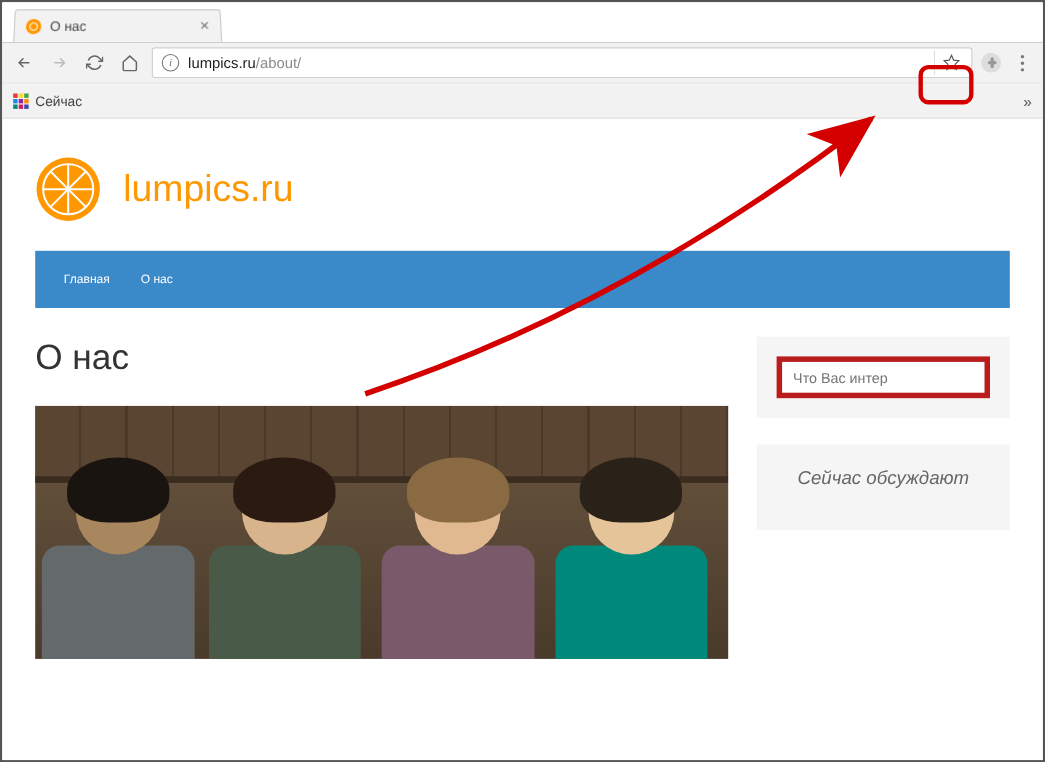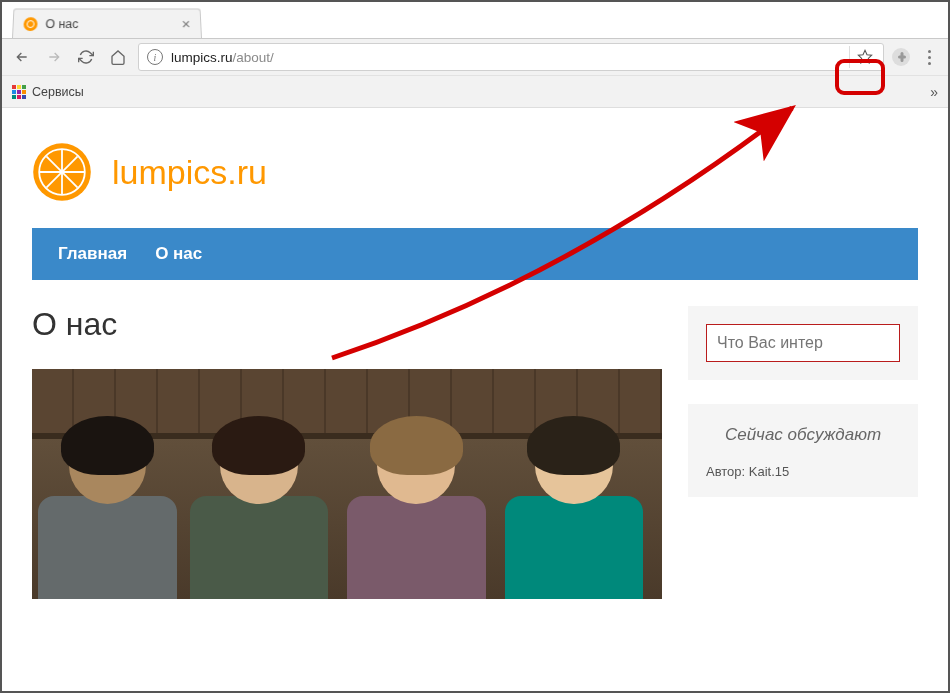--- a/index.html
+++ b/index.html
@@ -141,21 +141,21 @@
     padding: 34px 30px 26px 30px;
   }
   .logo { width: 60px; height: 60px; }
   .site-name { font-size: 34px; color: #ff9800; font-weight: 300; }
 
   .navbar {
     margin: 0 30px; height: 52px;
     background: #3a89c9;
     display: flex; align-items: center;
     padding: 0 26px; gap: 28px;
-    color: #fff; font-size: 17px; font-weight: bold;
+    color: #fff; font-size: 11px;
   }
   .navbar a { cursor: pointer; }
 
   .main-row {
     display: flex;
     padding: 26px 30px 0 30px;
     gap: 26px;
   }
   .main-col { flex: 1; min-width: 0; }
   .page-heading { font-size: 32px; font-weight: 300; color: #333; margin-bottom: 26px; }
@@ -175,21 +175,21 @@
   .p2 { left: 25%; } .p2 .head{background:#d8b48c}.p2 .hair{background:#2a1a12}.p2 .body{background:#4a5a48}
   .p3 { left: 50%; } .p3 .head{background:#e0b990}.p3 .hair{background:#8a6a42}.p3 .body{background:#7a5a6a}
   .p4 { left: 75%; } .p4 .head{background:#e6c49a}.p4 .hair{background:#2a2218}.p4 .body{background:#00897b}
 
   .sidebar { width: 230px; display: flex; flex-direction: column; gap: 24px; }
   .search-widget {
     background: #f5f5f5; padding: 18px;
   }
   .search-widget input {
     width: 100%; height: 38px; padding: 0 10px;
-    border: 1px solid #b91c1c; font-size: 16px; color: #666;
+    border: 5px solid #b91c1c; font-size: 13px; color: #666;
   }
   .discuss-widget { background: #f5f5f5; padding: 18px; }
   .discuss-title { font-size: 17px; color: #666; text-align: center; line-height: 1.5; margin-bottom: 16px; font-style: italic; }
   .discuss-author { font-size: 13px; color: #555; }
 
   
   .arrow {
     position: absolute;
     top: 96px; left: 310px;
     width: 510px; height: 280px;
@@ -280,21 +280,21 @@
       <span></span>
         <span></span>
         <span></span>
         <span></span>
         <span></span>
         <span></span>
         <span></span>
         <span></span>
         <span></span>
     </span>
-    <span>Сервисы</span>
+    <span>Сейчас</span>
     <span class="book-overflow">»</span>
   </div>
 
   <div class="content">
     <div class="page">
       <div class="site-header">
         <svg class="logo" viewBox="0 0 100 100">
           <circle cx="50" cy="50" r="48" fill="#ff9800"></circle>
           <circle cx="50" cy="50" r="38" fill="none" stroke="#fff" stroke-width="3"></circle>
           <g stroke="#fff" stroke-width="3">
@@ -342,23 +342,20 @@
                 <div class="body"></div>
               </div>
           </div>
         </div>
         <div class="sidebar">
           <div class="search-widget">
             <input type="text" placeholder="Что Вас интер" style="">
           </div>
           <div class="discuss-widget">
             <div class="discuss-title">Сейчас обсуждают</div>
-            <div class="discuss-author">
-              <span>Автор: </span><span>Kait.15</span>
-            </div>
           </div>
         </div>
       </div>
     </div>
   </div>
 </div>
 
 <div class="star-highlight"></div>
 
 <svg class="arrow" viewBox="0 0 510 280">

